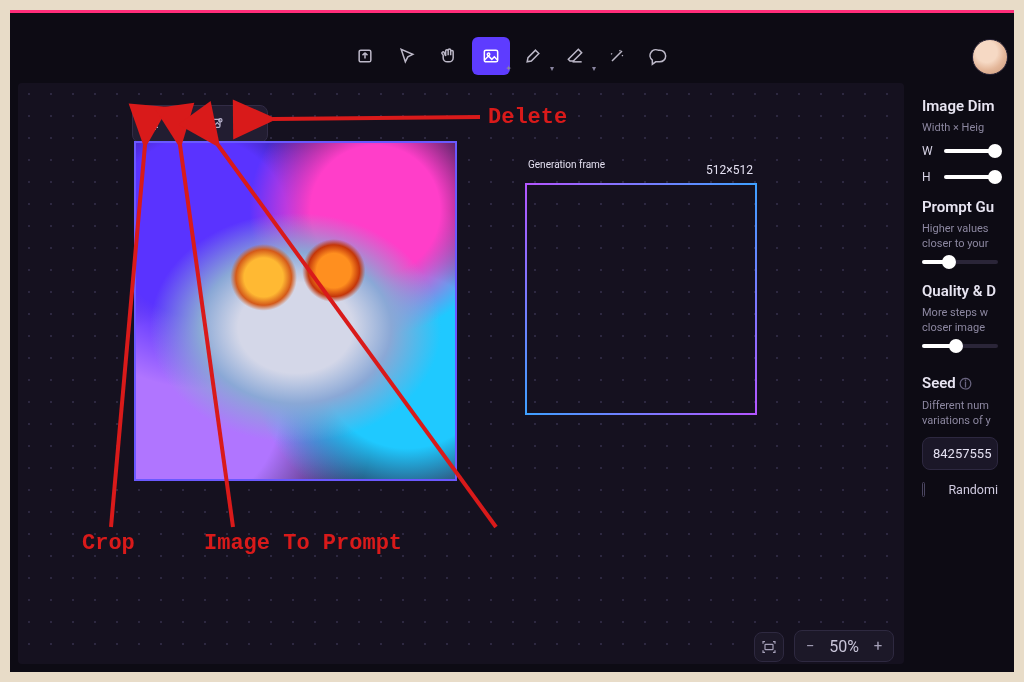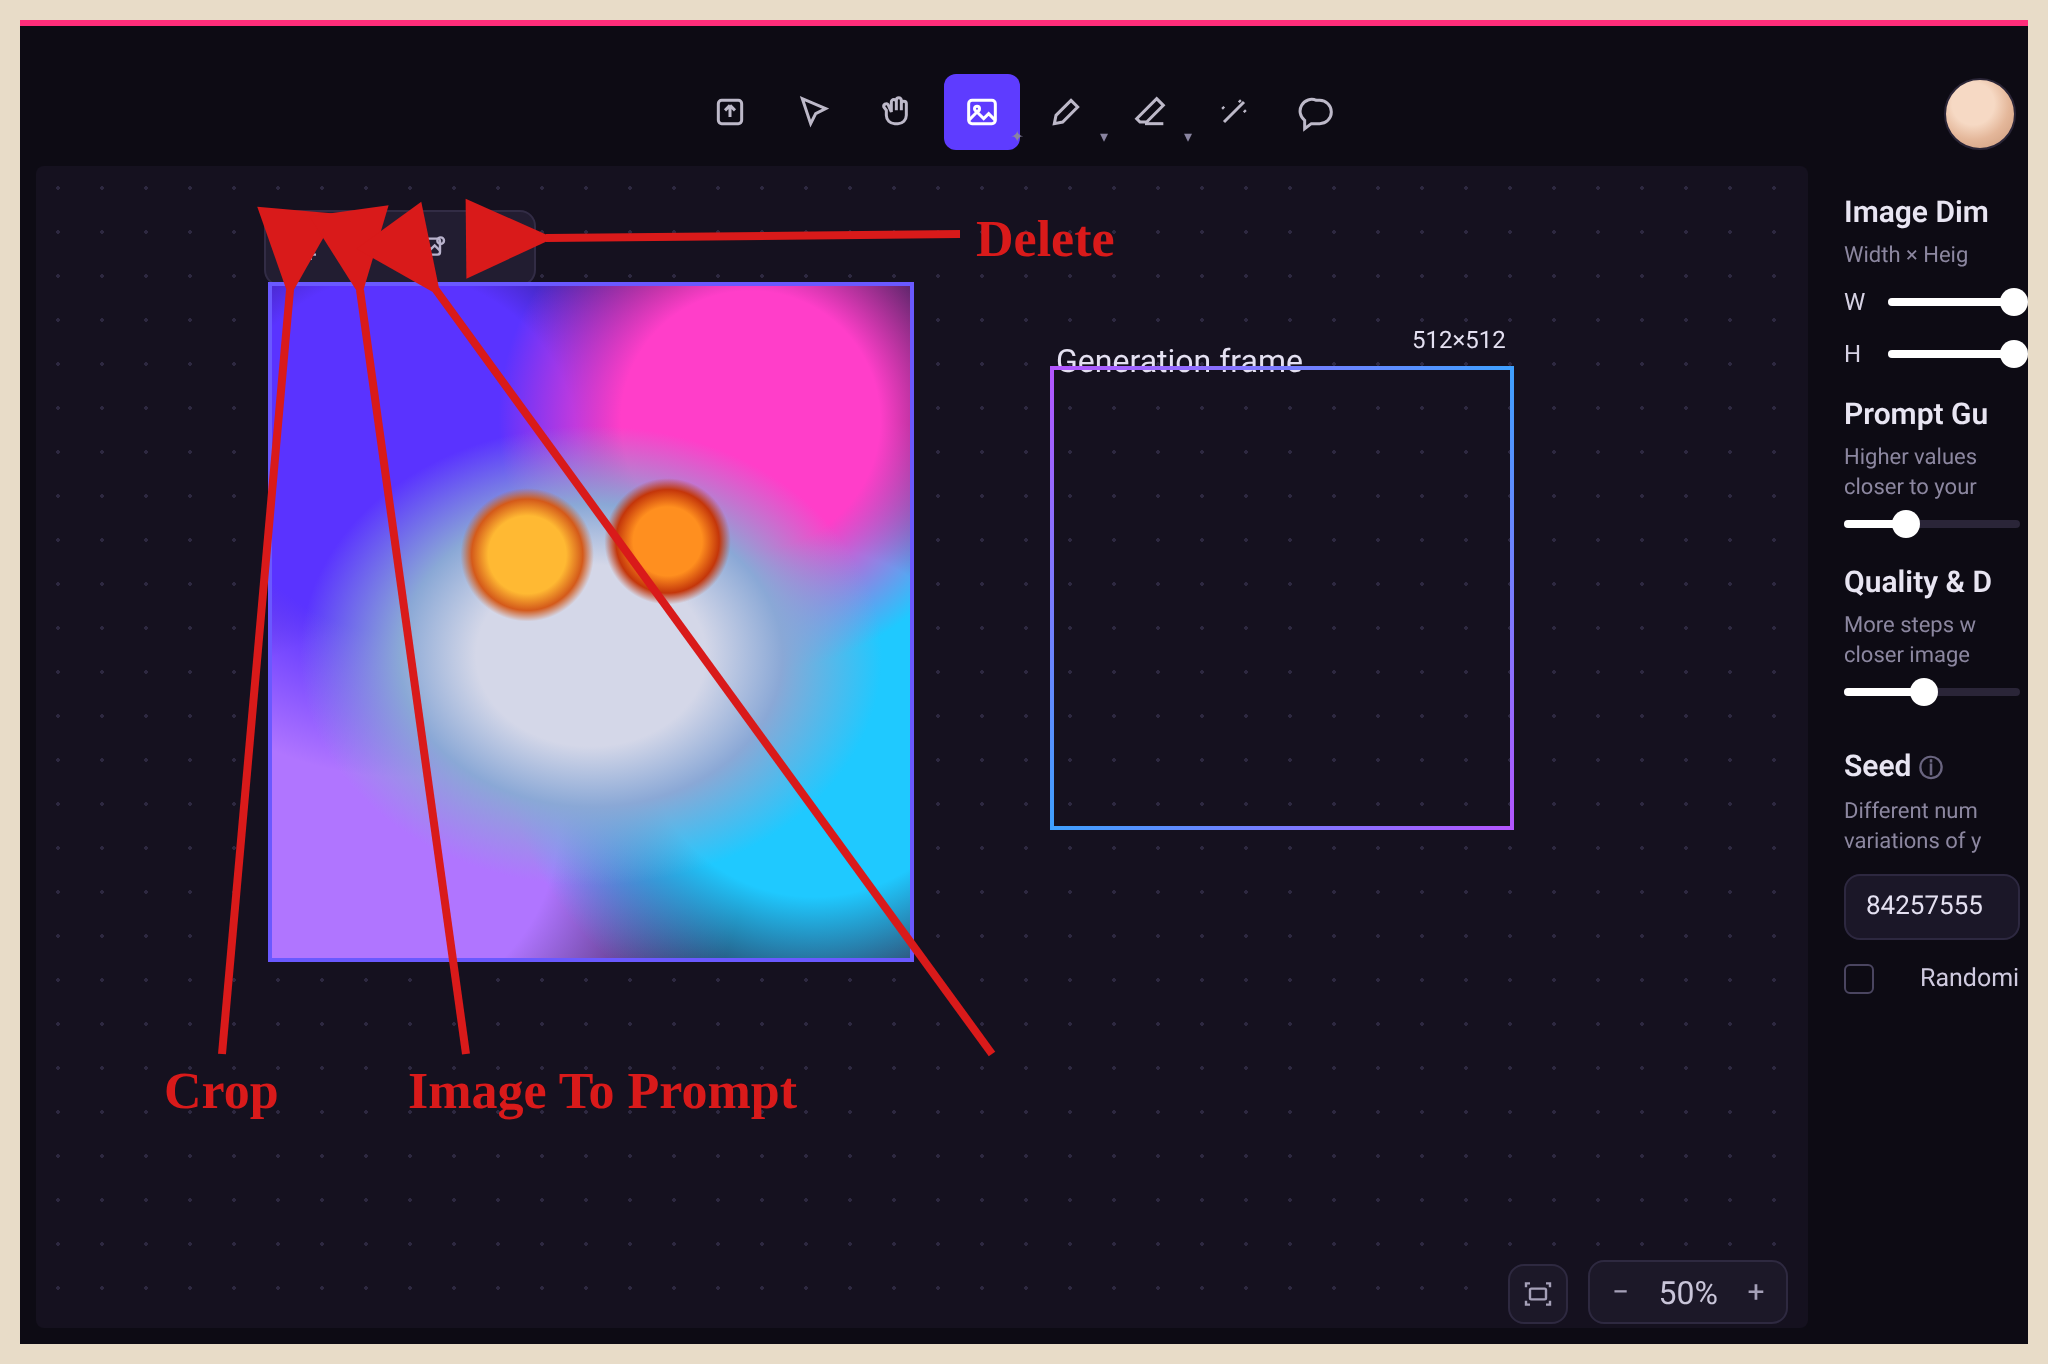--- a/index.html
+++ b/index.html
@@ -117,22 +117,22 @@
   .gen-frame {
     position: absolute;
     top: 100px; left: 507px;
     width: 232px; height: 232px;
     border: 2px solid;
     border-image: linear-gradient(135deg, #b455ff, #3fa0ff, #b455ff) 1;
     border-radius: 2px;
   }
   .gen-label {
     position: absolute;
-    top: 88px; left: 510px;
-    font-size: 16px;
+    top: 76px; left: 510px;
+    font-size: 10px;
     color: #e4e0f1;
   }
   .gen-dim {
     position: absolute;
     top: 80px; left: 688px;
     font-size: 12px;
     color: #e4e0f1;
   }
   
   .zoom-ctrl {
@@ -163,21 +163,21 @@
     border-radius: 8px;
     display: flex; align-items:center; justify-content:center;
     color:#a5a0b8;
   }
   .zoom-fit svg { width: 16px; height: 16px; }
   
   .side-panel {
     position: absolute;
     top: 70px; right: 0; bottom: 8px;
     width: 100px;
-    padding: 14px 4px 0 8px;
+    padding: 14px 16px 0 8px;
     color: #e8e5f2;
     overflow: hidden;
     background: #0d0b14;
   }
   .sp-title { font-size: 15px; font-weight: 600; margin-bottom: 6px; white-space: nowrap; }
   .sp-sub { font-size: 11px; color: #8c87a0; margin-bottom: 10px; white-space: nowrap; }
   .sp-row { display: flex; align-items: center; gap: 8px; margin-bottom: 12px; }
   .sp-lbl { font-size: 12px; color: #d6d2e4; width: 14px; }
   .slider {
     flex: 1; height: 4px; background: #2a2538; border-radius: 2px; position: relative;
@@ -187,22 +187,22 @@
   .seed-box {
     background:#1b1728; border:1px solid #2d2840; border-radius:8px;
     padding: 8px 10px; font-size: 13px; color:#e4e0f1; margin-top:6px;
     white-space: nowrap;
   }
   .checkbox-row { display:flex; align-items:center; gap:23px; margin-top:12px; font-size:12.5px; color:#cfcadf;}
   .cb { width:15px; height:15px; border:1.5px solid #4a4560; border-radius:3px; }
   
   .anno {
     position: absolute;
-    font-family: Liberation Serif, serif;
-    font-size: 26px;
+    font-family: Liberation Mono, monospace;
+    font-size: 22px;
     font-weight: 700;
     color: #d91a1a;
     pointer-events: none;
   }
   svg.arrows {
     position: absolute;
     top:0; left:0; width:100%; height:100%;
     pointer-events:none;
   }
 </style>

